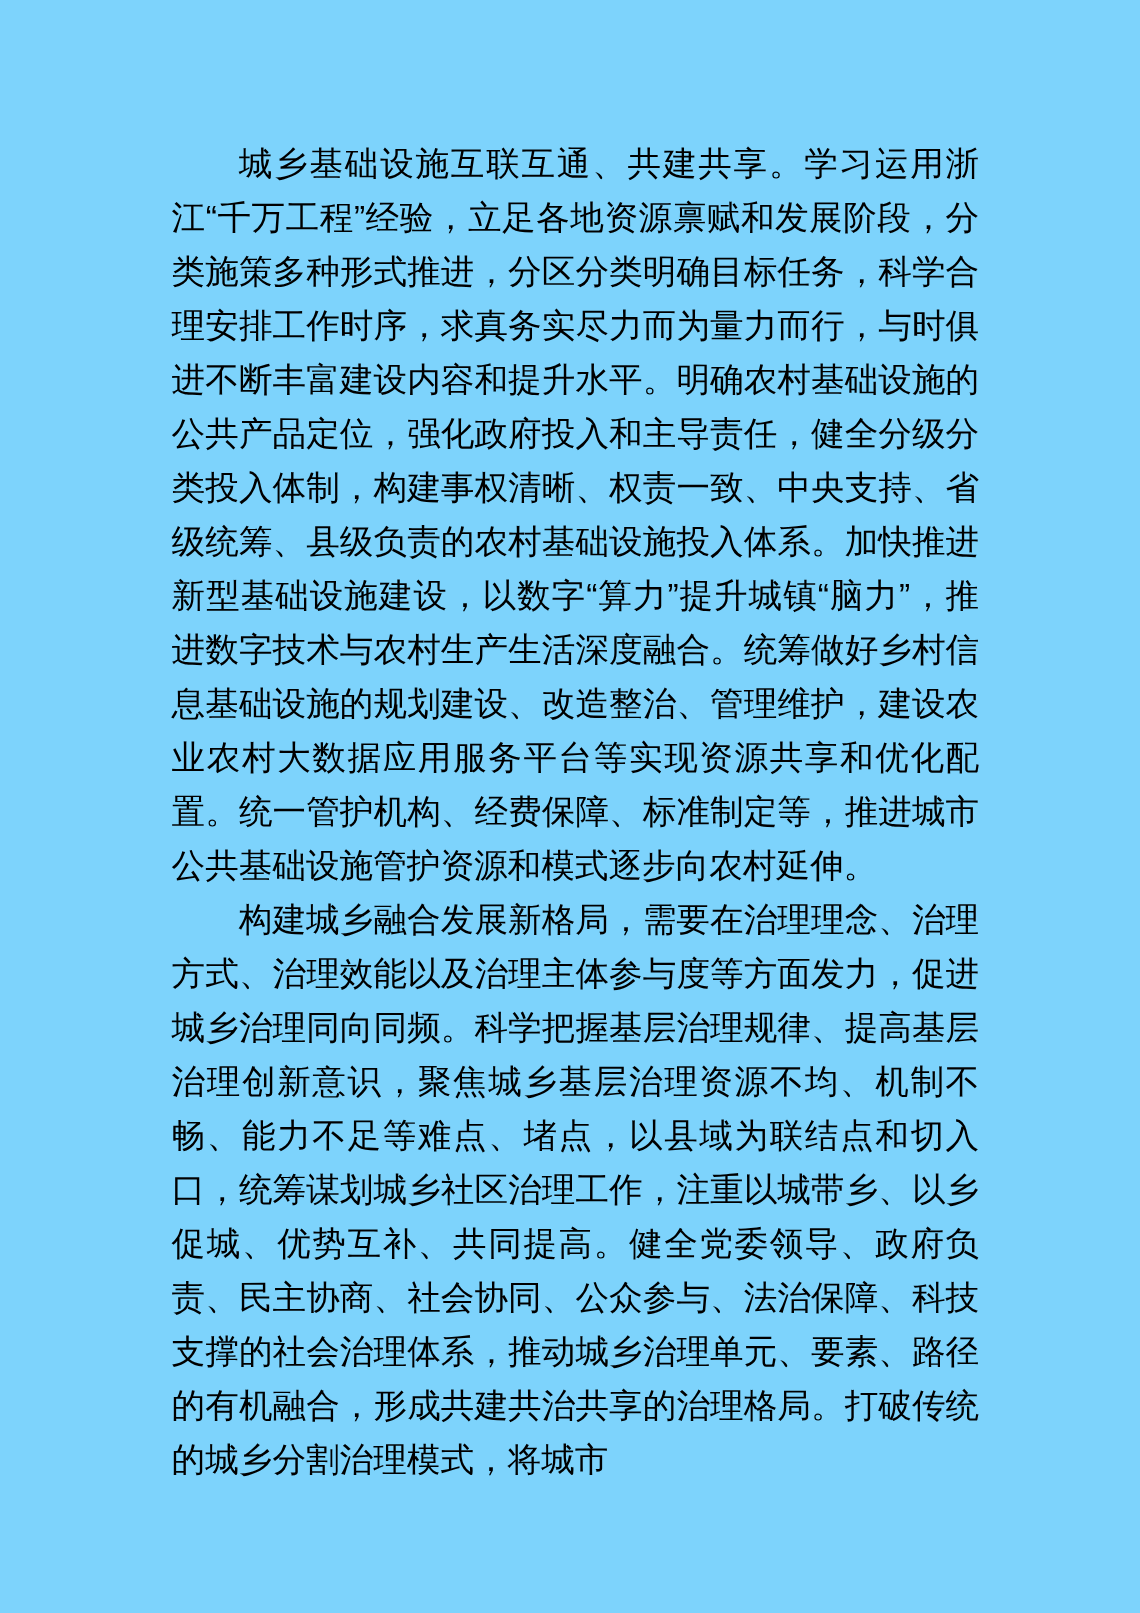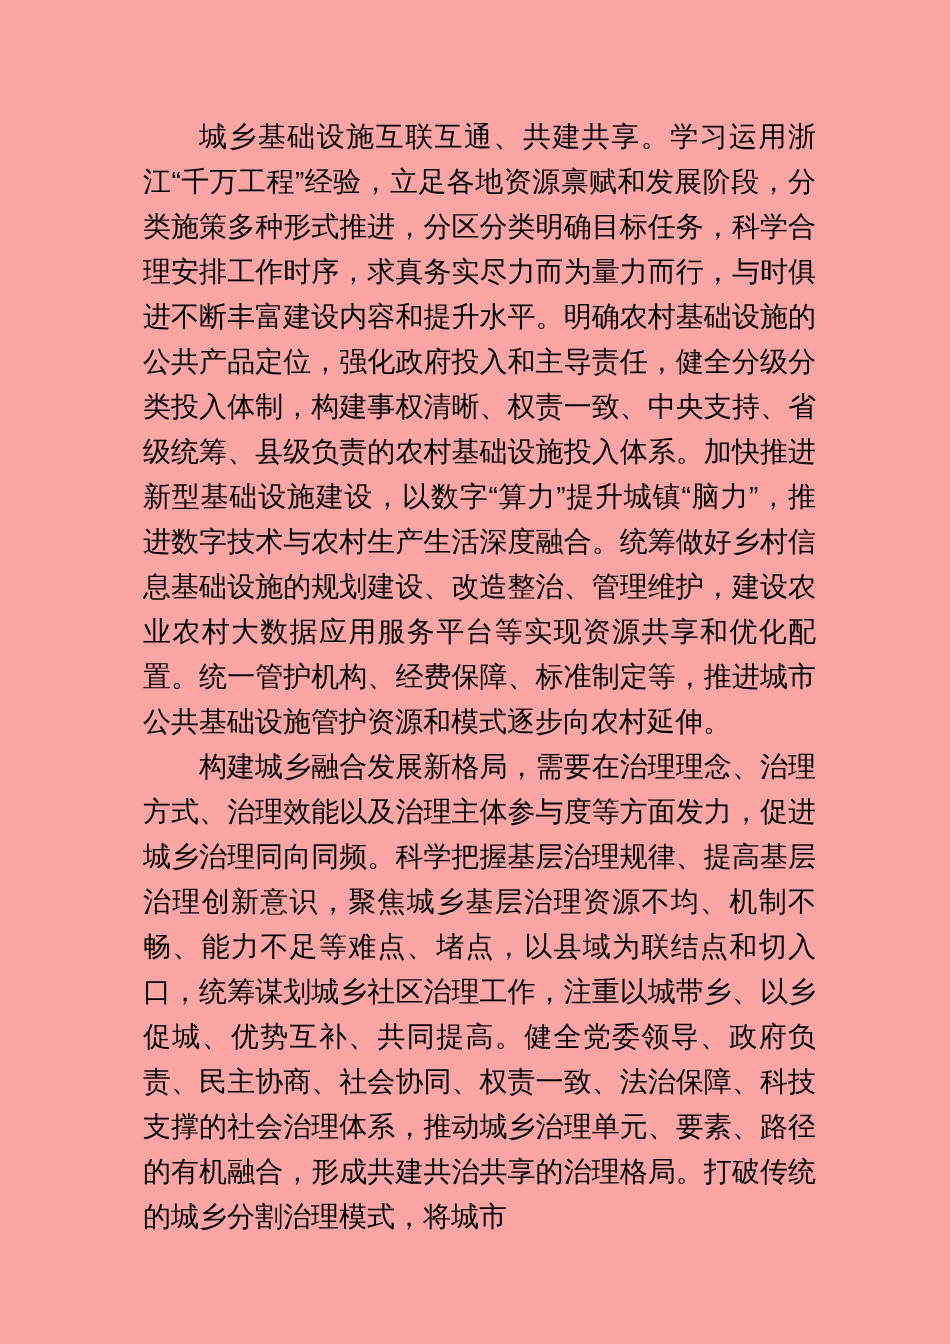--- a/index.html
+++ b/index.html
@@ -9,21 +9,21 @@
   body {
     width: 950px;
     height: 1344px;
     background: #ffffff;
     font-family: "Liberation Sans", sans-serif;
   }
   .page {
     position: relative;
     width: 950px;
     height: 1344px;
-    background: #fca5a5;
+    background: #7dd3fc;
     overflow: hidden;
   }
   .text-block {
     position: absolute;
     left: 143px;
     top: 114px;
     width: 673px;
     color: #000000;
     font-size: 28px;
     line-height: 45px;
@@ -38,15 +38,15 @@
     word-break: normal;
     overflow-wrap: break-word;
   }
 </style>
 </head>
 <body>
 
 <div class="page">
   <div class="text-block">
     <p class="para">城乡基础设施互联互通、共建共享。学习运用浙江“千万工程”经验，立足各地资源禀赋和发展阶段，分类施策多种形式推进，分区分类明确目标任务，科学合理安排工作时序，求真务实尽力而为量力而行，与时俱进不断丰富建设内容和提升水平。明确农村基础设施的公共产品定位，强化政府投入和主导责任，健全分级分类投入体制，构建事权清晰、权责一致、中央支持、省级统筹、县级负责的农村基础设施投入体系。加快推进新型基础设施建设，以数字“算力”提升城镇“脑力”，推进数字技术与农村生产生活深度融合。统筹做好乡村信息基础设施的规划建设、改造整治、管理维护，建设农业农村大数据应用服务平台等实现资源共享和优化配置。统一管护机构、经费保障、标准制定等，推进城市公共基础设施管护资源和模式逐步向农村延伸。</p>
-    <p class="para">构建城乡融合发展新格局，需要在治理理念、治理方式、治理效能以及治理主体参与度等方面发力，促进城乡治理同向同频。科学把握基层治理规律、提高基层治理创新意识，聚焦城乡基层治理资源不均、机制不畅、能力不足等难点、堵点，以县域为联结点和切入口，统筹谋划城乡社区治理工作，注重以城带乡、以乡促城、优势互补、共同提高。健全党委领导、政府负责、民主协商、社会协同、权责一致、法治保障、科技支撑的社会治理体系，推动城乡治理单元、要素、路径的有机融合，形成共建共治共享的治理格局。打破传统的城乡分割治理模式，将城市</p>
+    <p class="para">构建城乡融合发展新格局，需要在治理理念、治理方式、治理效能以及治理主体参与度等方面发力，促进城乡治理同向同频。科学把握基层治理规律、提高基层治理创新意识，聚焦城乡基层治理资源不均、机制不畅、能力不足等难点、堵点，以县域为联结点和切入口，统筹谋划城乡社区治理工作，注重以城带乡、以乡促城、优势互补、共同提高。健全党委领导、政府负责、民主协商、社会协同、公众参与、法治保障、科技支撑的社会治理体系，推动城乡治理单元、要素、路径的有机融合，形成共建共治共享的治理格局。打破传统的城乡分割治理模式，将城市</p>
   </div>
 </div>
 
 </body></html>

